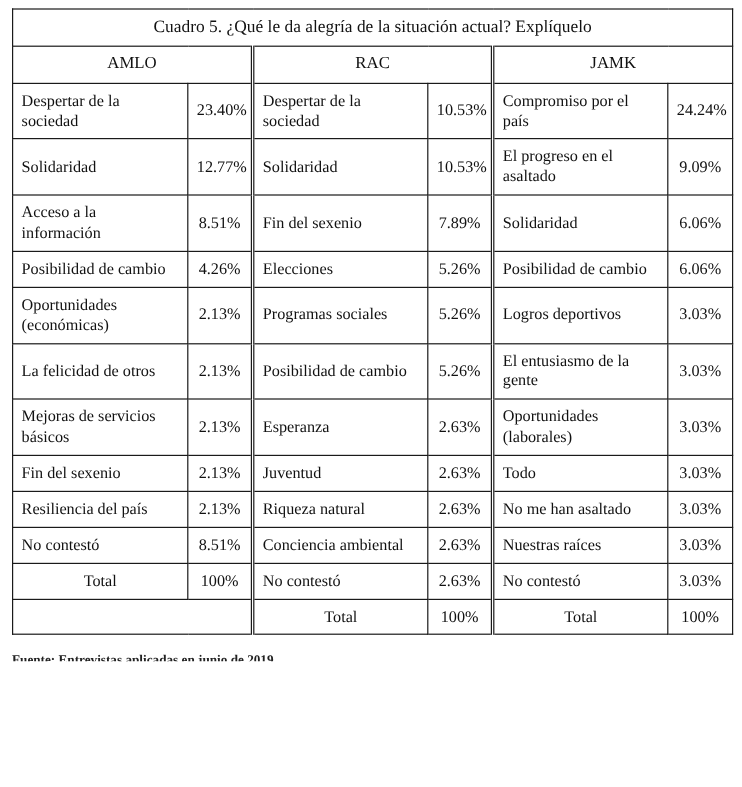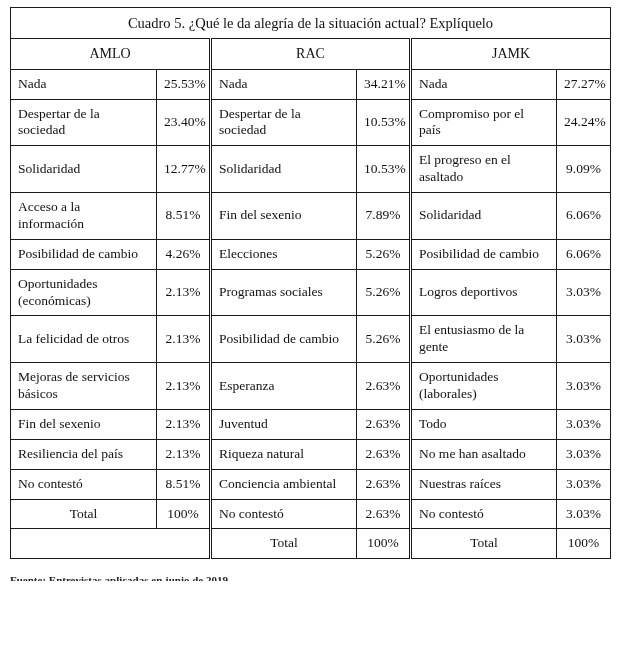--- a/index.html
+++ b/index.html
@@ -76,28 +76,20 @@
       <tr>
         <td class="title-cell" colspan="6">Cuadro 5. ¿Qué le da alegría de la situación actual? Explíquelo</td>
       </tr>
       <tr>
         <th class="group-name" colspan="2">AMLO</th>
         <th class="group-name group-start" colspan="2">RAC</th>
         <th class="group-name group-start" colspan="2">JAMK</th>
       </tr>
     </thead>
     <tbody id="table-body">
-        <tr>
-          <td class="resp">Nada</td>
-          <td class="pct">25.53%</td>
-          <td class="resp group-start">Nada</td>
-          <td class="pct">34.21%</td>
-          <td class="resp group-start">Nada</td>
-          <td class="pct">27.27%</td>
-        </tr>
         <tr>
           <td class="resp">Despertar de la sociedad</td>
           <td class="pct">23.40%</td>
           <td class="resp group-start">Despertar de la sociedad</td>
           <td class="pct">10.53%</td>
           <td class="resp group-start">Compromiso por el país</td>
           <td class="pct">24.24%</td>
         </tr>
         <tr>
           <td class="resp">Solidaridad</td>

